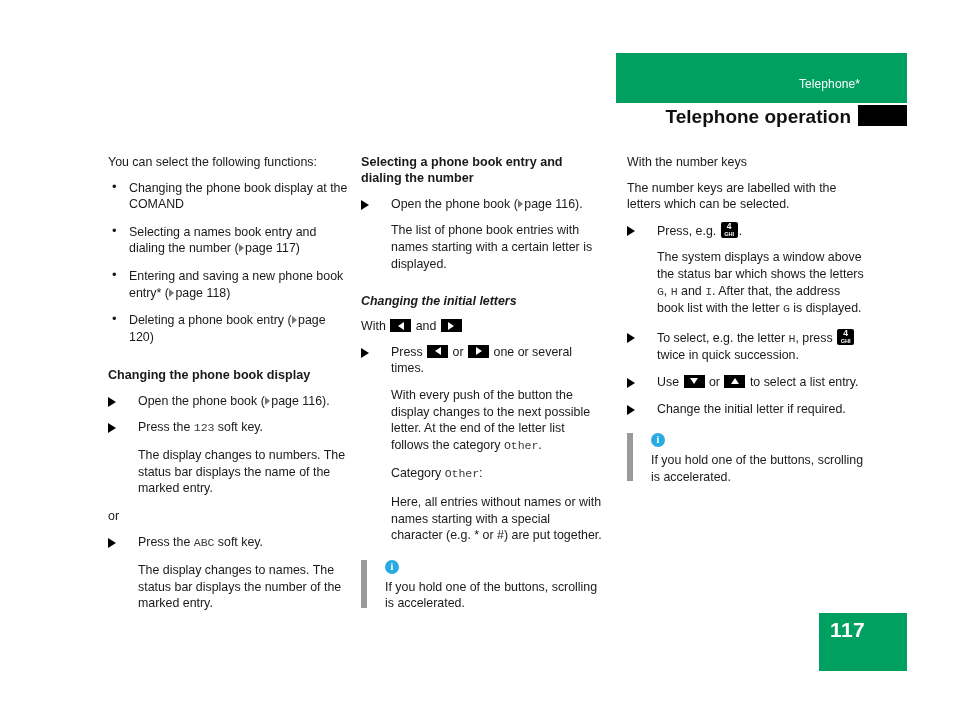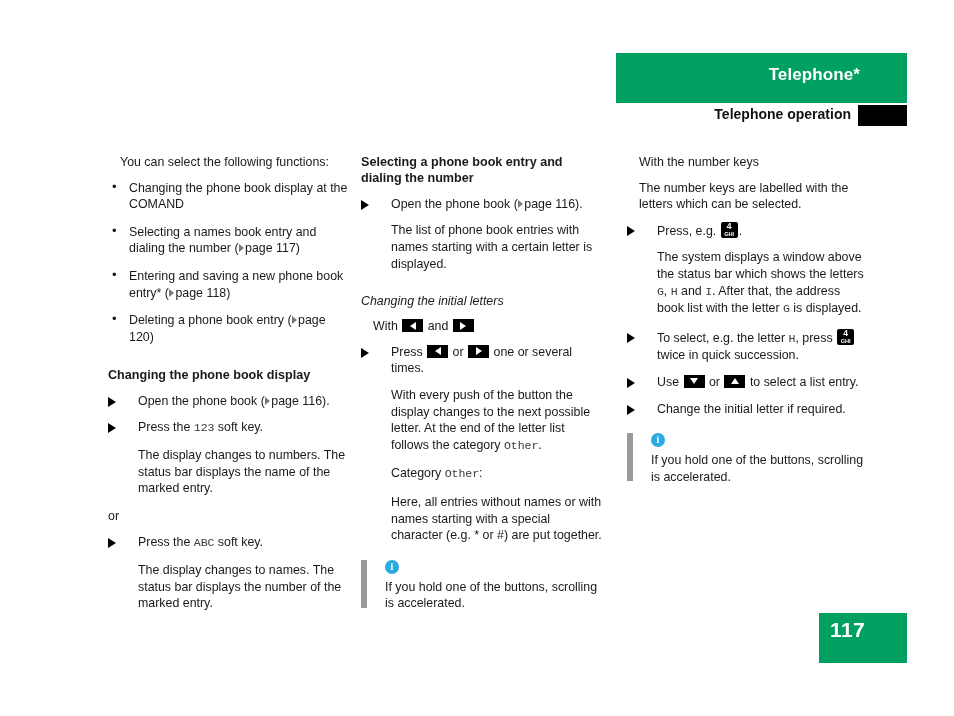--- a/index.html
+++ b/index.html
@@ -21,24 +21,24 @@
     position: absolute;
     left: 616px;
     top: 53px;
     width: 291px;
     height: 50px;
     background: #00A060;
   }
   .hdr-green-title {
     position: absolute;
     right: 47px;
-    bottom: 18px;
+    bottom: 12px;
     color: #ffffff;
-    font-size: 17px;
-    font-weight: bold;
+    font-size: 12px;
+    font-weight: normal;
     letter-spacing: .1px;
     white-space: nowrap;
   }
   .hdr-sub {
     position: absolute;
     left: 616px;
     top: 105px;
     width: 291px;
     height: 21px;
   }
@@ -47,33 +47,33 @@
     right: 0;
     top: 0;
     width: 49px;
     height: 21px;
     background: #000000;
   }
   .hdr-sub-text {
     position: absolute;
     right: 56px;
     top: 1px;
-    font-size: 14px;
+    font-size: 19px;
     font-weight: bold;
     color: #111111;
     white-space: nowrap;
   }
 
   
   .footer-green {
     position: absolute;
     left: 819px;
     top: 613px;
     width: 88px;
-    height: 50px;
+    height: 58px;
     background: #00A060;
   }
   .footer-num {
     position: absolute;
     left: 11px;
     top: 5px;
     font-size: 21px;
     font-weight: bold;
     color: #ffffff;
     letter-spacing: .4px;
@@ -85,33 +85,33 @@
     top: 154px;
     width: 243px;
     font-size: 12.4px;
     line-height: 16.6px;
   }
   .col-1 { left: 108px; }
   .col-2 { left: 361px; }
   .col-3 { left: 627px; }
 
   p { margin: 0 0 11px 0; }
-  p.tight { margin-bottom: 9px; margin-left: 12px; }
+  p.tight { margin-bottom: 9px; }
 
   h3.section {
     font-size: 12.6px;
     font-weight: bold;
     margin: 0 0 9px 0;
     line-height: 16.4px;
   }
   h3.section.spaced { margin-top: 22px; }
 
   h4.sub {
     font-size: 12.4px;
-    font-weight: normal;
+    font-weight: bold;
     font-style: italic;
     margin: 21px 0 9px 0;
     line-height: 16px;
   }
 
   
   ul.bullets {
     list-style: none;
     margin: 9px 0 0 0;
     padding: 0;

